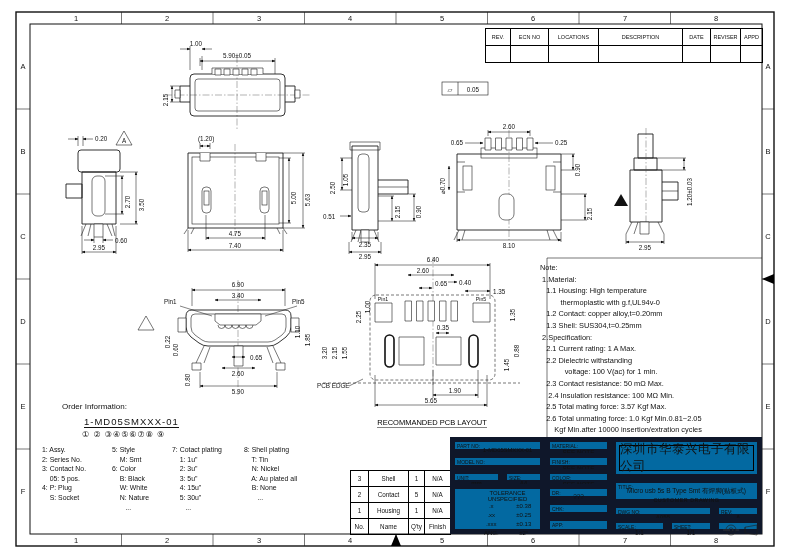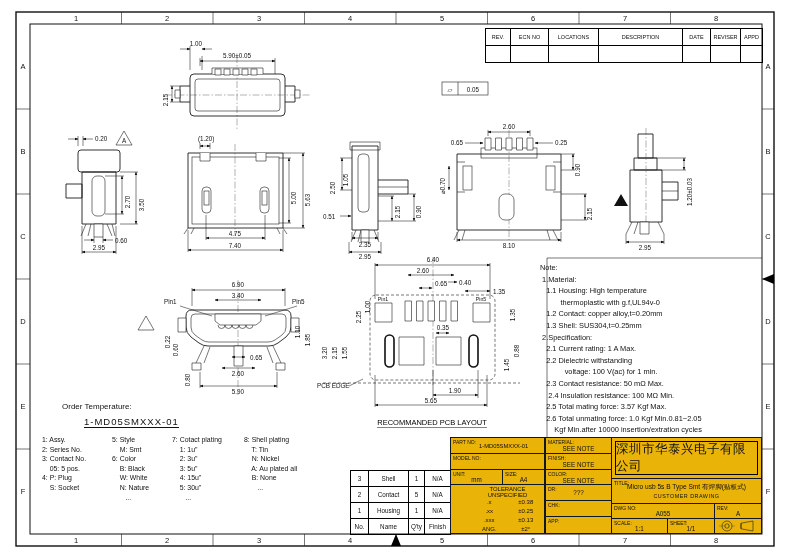--- a/index.html
+++ b/index.html
@@ -21,21 +21,21 @@
                 overflow:hidden;white-space:nowrap;}
   .notes{position:absolute;left:540px;top:262px;width:206px;font-size:7.4px;line-height:11.6px;
          white-space:pre;letter-spacing:0px;}
   .order{position:absolute;left:42px;top:402px;width:300px;}
   .order .head{font-size:8px;margin-left:20px;}
   .order .pn{font-size:9.5px;letter-spacing:1px;margin-left:42px;margin-top:3px;border-bottom:1px solid #111;display:inline-block;}
   .order .digits{font-size:8px;letter-spacing:1px;margin-left:40px;margin-top:1px;}
   .order .cols{display:flex;margin-top:6px;}
   .order .cols div{white-space:pre;font-size:6.9px;line-height:9.6px;}
   .order .c1{width:70px;} .order .c2{width:60px;} .order .c3{width:72px;} .order .c4{width:88px;}
-  .cell{position:absolute;border:1px solid #0f172a;box-sizing:border-box;background:#eab308;padding-left:20px;}
+  .cell{position:absolute;border:5px solid #0f172a;box-sizing:border-box;background:#0369a1;padding-left:20px;}
   .lab{position:absolute;left:2px;top:1px;font-size:5px;}
   .val{position:absolute;left:0;right:0;text-align:center;font-size:6.3px;}
   .parts td{border:1px solid #000;font-size:6.3px;text-align:center;padding:0;height:15px;overflow:hidden;}
   .parts{position:absolute;left:350px;top:470px;width:100px;height:64px;border-collapse:collapse;table-layout:fixed;}
   .tolrow{display:flex;font-size:6px;line-height:9px;}
   .tolrow span{flex:1;text-align:center;}
   .company{position:absolute;left:3px;top:3px;right:3px;bottom:3px;border:1px solid #000;
            display:flex;align-items:center;justify-content:center;font-size:12.5px;letter-spacing:0.5px;
            font-family:"DejaVu Sans",sans-serif;}
   .ttl{position:absolute;left:0;right:0;top:4px;text-align:center;font-size:6.6px;}
@@ -412,22 +412,23 @@
    2.2 Dielectric withstanding
             voltage: 100 V(ac) for 1 min.
    2.3 Contact resistance: 50 mΩ Max.
     2.4 Insulation resistance: 100 MΩ Min.
    2.5 Total mating force: 3.57 Kgf Max.
    2.6 Total unmating force: 1.0 Kgf Min.0.81~2.05
        Kgf Min.after 10000 insertion/extration cycles
    2.7 Temperature range: -30°C~80°C</div>
 
 <div class="order">
-  <div class="head">Order Temperature:</div>
+  <div class="head">Order Information:</div>
   <div><span class="pn">1-MD05SMXXX-01</span></div>
+  <div class="digits">①    ②    ③④⑤⑥⑦⑧    ⑨</div>
   <div class="cols">
     <div class="c1">1: Assy.
 2: Series No.
 3: Contact No.
     05: 5 pos.
 4: P: Plug
     S: Socket</div>
     <div class="c2">5: Style
     M: Smt
 6: Color

